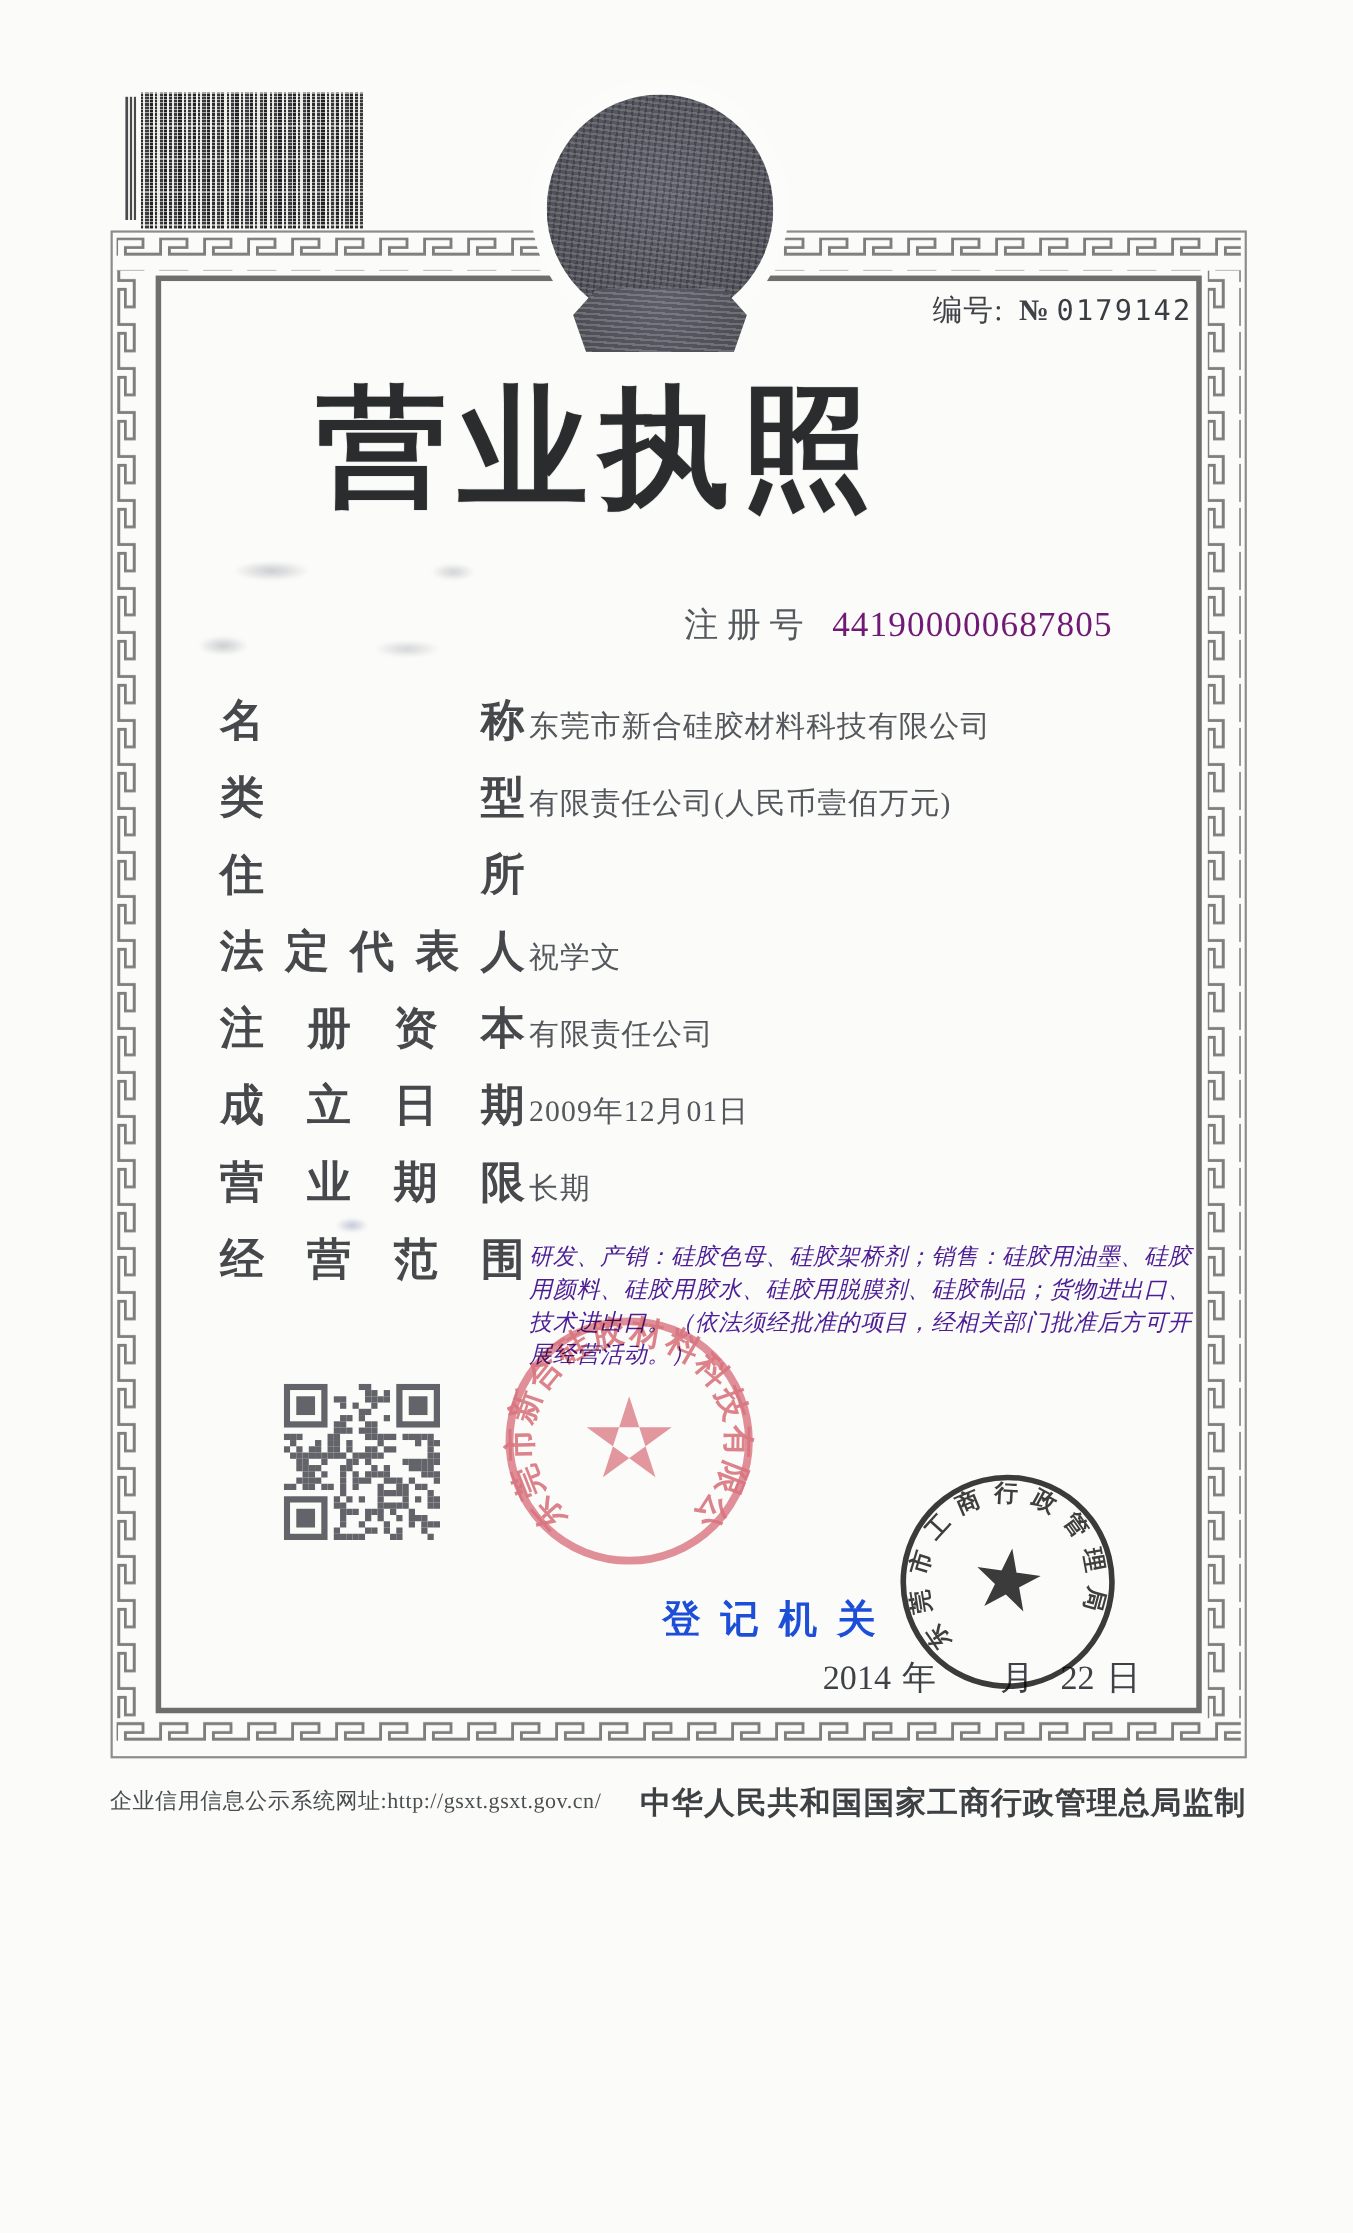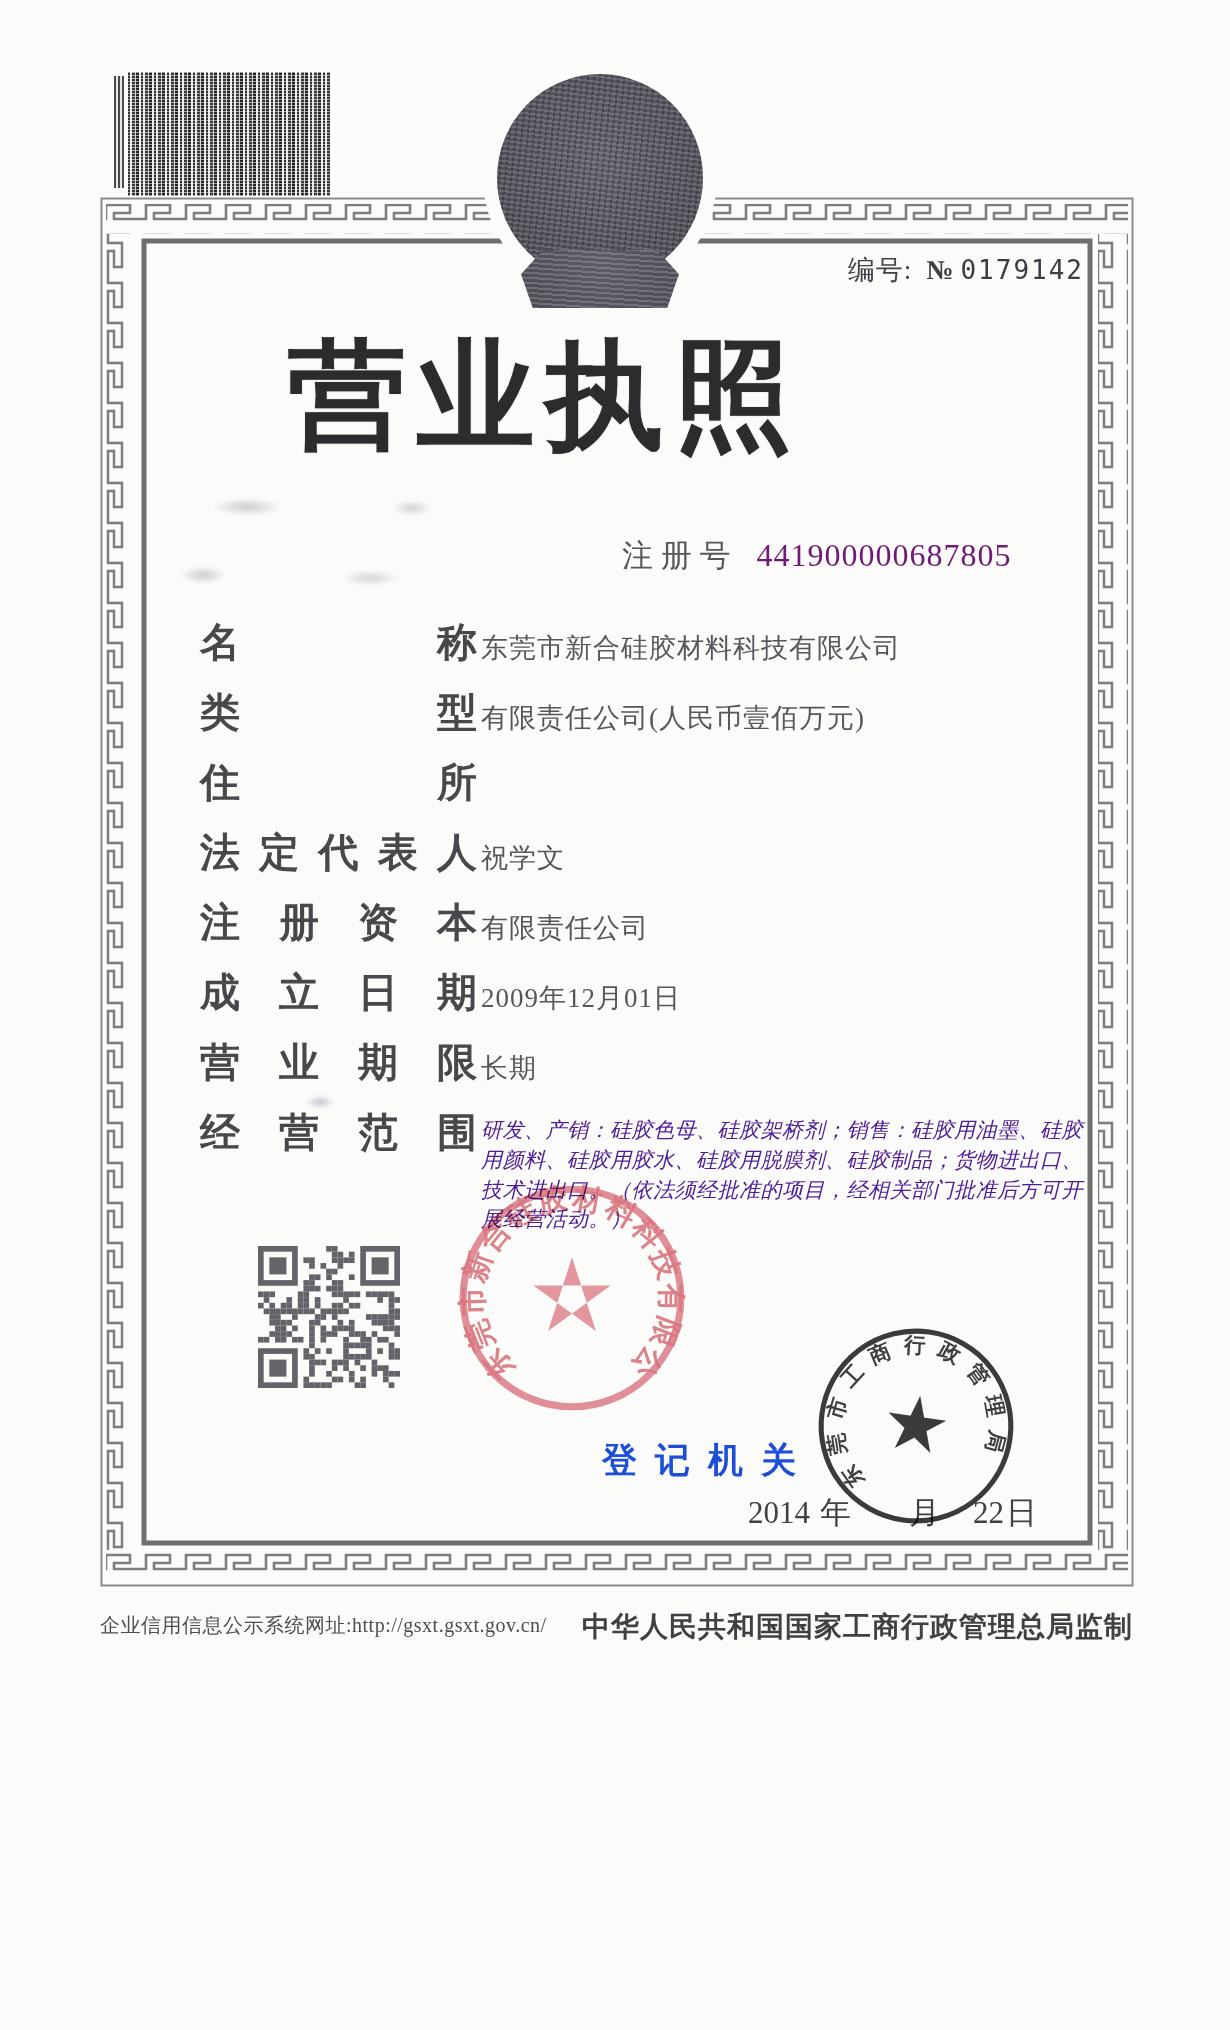--- a/index.html
+++ b/index.html
@@ -2,21 +2,21 @@
 <html><head>
 <meta charset="utf-8">
 <style>
   html,body{margin:0;padding:0;}
   body{
     width:1230px;height:2030px;position:relative;overflow:hidden;
     background:#fbfbf9;
     font-family:"Liberation Serif","DejaVu Serif",serif;
     color:#46484b;
   }
-  #doc{position:absolute;inset:0;}
+  #doc{position:absolute;inset:0;margin-top:12px;}
 
   
   .barcode{
     position:absolute;left:128px;top:72px;width:202px;height:124px;z-index:3;
     background:
       repeating-linear-gradient(0deg, rgba(250,250,248,.55) 0 1px, rgba(0,0,0,0) 1px 3px),
       repeating-linear-gradient(90deg,#2e2e31 0 2px,#e8e8e4 2px 4px,#3a3a3e 4px 7px,#d5d5d0 7px 8px,#232327 8px 11px,#efefea 11px 13px);
   }
   .barcode:before{content:"";position:absolute;left:-14px;top:4px;width:10px;height:112px;
     background:repeating-linear-gradient(90deg,#4a4a4e 0 2px,#e8e8e4 2px 4px);}
@@ -77,21 +77,21 @@
 
   
   .registrar{position:absolute;left:602px;top:1437px;z-index:4;font-size:35px;font-weight:600;
     color:#1d4ed8;letter-spacing:18px;white-space:nowrap;}
   .registry-seal{position:absolute;left:814px;top:1324px;width:204px;height:204px;z-index:6;
     mix-blend-mode:multiply;opacity:.9;transform:rotate(8deg);}
   .registry-seal text{font-family:"Liberation Serif","DejaVu Serif",serif;font-weight:700;}
   .date-line{position:absolute;left:748px;top:1492px;z-index:4;font-size:31px;color:#3e4145;white-space:nowrap;}
   .date-line .u{margin-left:10px;}
   .date-line .gap-m{display:inline-block;min-width:48px;text-align:center;margin-left:10px;}
-  .date-line .gap-d{display:inline-block;min-width:40px;text-align:right;margin-left:24px;margin-right:2px;}
+  .date-line .gap-d{display:inline-block;min-width:40px;text-align:left;margin-left:24px;margin-right:2px;}
 
   
   .footer-left{position:absolute;left:100px;top:1612px;z-index:4;font-size:20px;color:#4c4f52;letter-spacing:.5px;}
   .footer-right{position:absolute;right:97px;top:1608px;z-index:4;font-size:28px;font-weight:700;color:#3e4144;letter-spacing:1px;}
 
   
   .sm{position:absolute;z-index:2;filter:blur(1.5px);}
   .sm1{left:212px;top:498px;width:70px;height:18px;background:radial-gradient(ellipse,rgba(110,115,128,.35),transparent 70%);}
   .sm2{left:392px;top:500px;width:40px;height:16px;background:radial-gradient(ellipse,rgba(110,115,128,.3),transparent 70%);}
   .sm3{left:180px;top:566px;width:46px;height:18px;background:radial-gradient(ellipse,rgba(110,115,128,.35),transparent 70%);}

